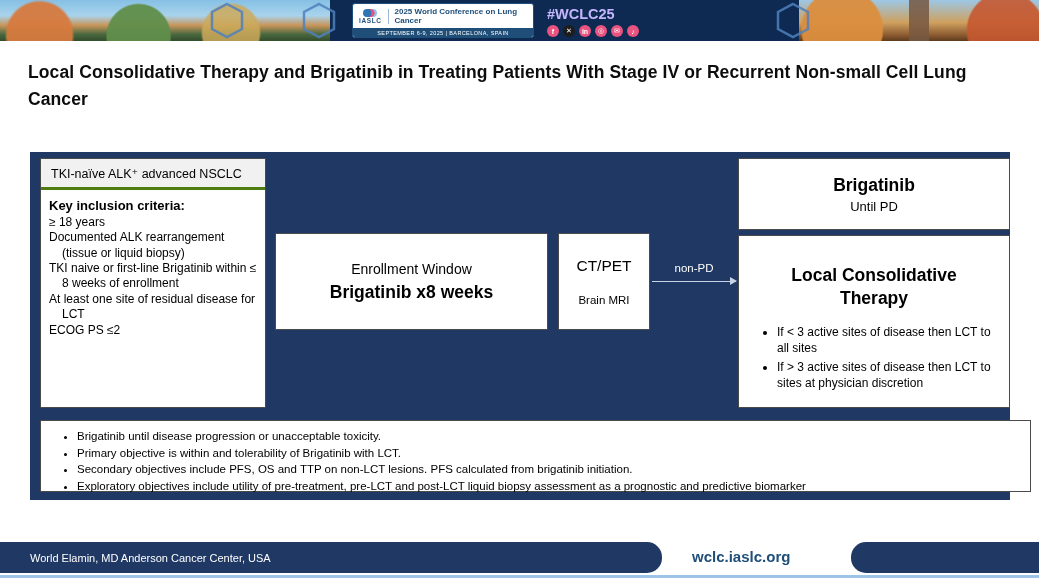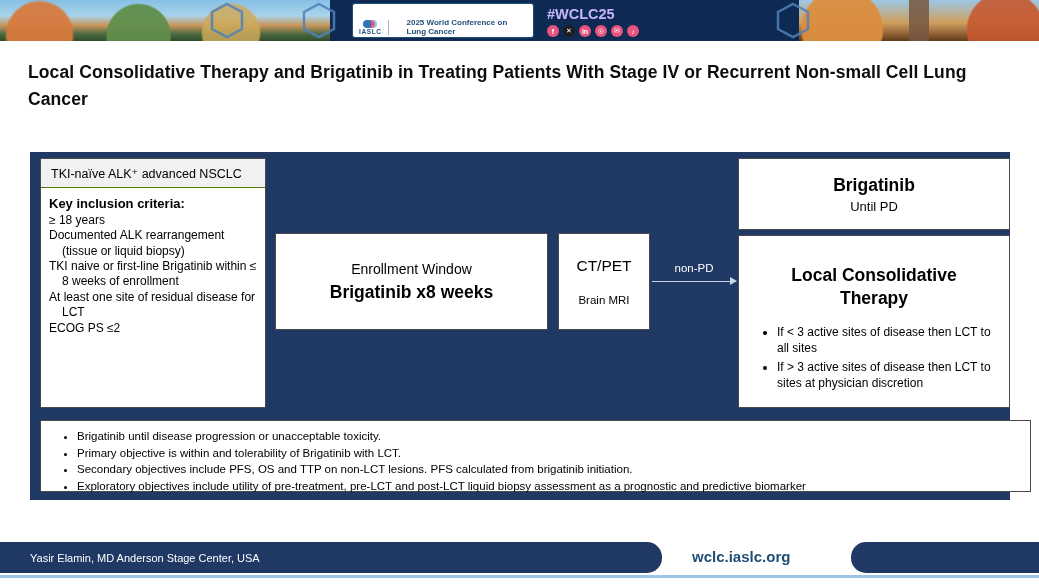--- a/index.html
+++ b/index.html
@@ -23,21 +23,21 @@
       radial-gradient(circle at 18% 72%, rgba(219,142,62,.95) 0 20%, transparent 21%),
       radial-gradient(circle at 86% 74%, rgba(198,88,48,.9) 0 18%, transparent 19%),
       linear-gradient(180deg,#9cc7e6 0%,#cfa05e 55%,#8a5a30 86%,#5d3a1d 100%);
   }
   .hex { position:absolute; top:2px; opacity:.85; }
   .hex polygon { fill:none; stroke:#4f81bd; stroke-width:2.5; }
   .hex.h1 { left:210px; } .hex.h2 { left:302px; } .hex.h3 { left:776px; }
 
   .badge { position:absolute; left:352px; top:3px; width:182px; height:35px; background:#fff;
            border:1px solid #1F4E79; border-radius:3px; display:flex; flex-direction:column; overflow:hidden; }
-  .badge-top { flex:1; display:flex; align-items:center; gap:18px; padding:14px 6px; }
+  .badge-top { flex:1; display:flex; align-items:center; gap:6px; padding:3px 6px; }
   .iaslc { display:flex; flex-direction:column; align-items:center; padding-right:6px; border-right:1px solid #9db8d2; }
   .iaslc-circles { width:14px; height:8px; border-radius:4px;
     background: radial-gradient(circle at 22% 50%, #2e75b6 0 42%, transparent 48%),
                 radial-gradient(circle at 55% 50%, #e8537f 0 42%, transparent 48%),
                 radial-gradient(circle at 88% 50%, #8fc3e8 0 38%, transparent 44%); }
   .iaslc-text { font-size:6.5px; font-weight:bold; color:#1F4E79; letter-spacing:.6px; }
   .badge-title { font-size:8px; font-weight:bold; color:#1F4E79; line-height:1.15; }
   .badge-dates { height:10px; background:#1F4E79; color:#fff; font-size:5.5px; display:flex;
                  align-items:center; justify-content:center; letter-spacing:.4px; white-space:nowrap; }
 
@@ -49,21 +49,21 @@
 
   
   .slide-title { position:absolute; left:28px; top:59px; width:946px; font-size:17.5px; font-weight:bold;
                  color:#0c0c0c; line-height:1.55; letter-spacing:.1px; }
 
   
   .schema { position:absolute; left:30px; top:152px; width:980px; height:348px; background:#1F3864; }
   .box { position:absolute; background:#fff; border:1px solid #4a4a4a; color:#000; }
 
   .population { left:10px; top:6px; width:226px; height:250px; display:flex; flex-direction:column; }
-  .population-header { background:#f1f1f1; border-bottom:1px solid #4d7c0f; padding:7px 10px 6px; font-size:12.5px; }
+  .population-header { background:#f1f1f1; border-bottom:3px solid #4d7c0f; padding:7px 10px 6px; font-size:12.5px; }
   .population-body { padding:8px 8px 6px 8px; }
   .criteria-heading { font-size:13px; font-weight:bold; margin-bottom:2px; }
   .criterion { font-size:12px; line-height:1.28; padding-left:13px; text-indent:-13px; }
 
   .enrollment { left:245px; top:81px; width:273px; height:97px; display:flex; flex-direction:column;
                 align-items:center; justify-content:center; gap:5px; }
   .enrollment-line1 { font-size:14px; }
   .enrollment-line2 { font-size:17.5px; font-weight:bold; }
 
   .imaging { left:528px; top:81px; width:92px; height:97px; display:flex; flex-direction:column;
@@ -190,19 +190,19 @@
         <li>Brigatinib until disease progression or unacceptable toxicity.</li>
         <li>Primary objective is within and tolerability of Brigatinib with LCT.</li>
         <li>Secondary objectives include PFS, OS and TTP on non-LCT lesions. PFS calculated from brigatinib initiation.</li>
         <li>Exploratory objectives include utility of pre-treatment, pre-LCT and post-LCT liquid biopsy assessment as a prognostic and predictive biomarker</li>
       </ul>
     </div>
 
   </section>
 
   <div class="footer-left">
-    <span>Yasir Elamin, MD Anderson Stage Center, USA</span>
+    <span>World Elamin, MD Anderson Cancer Center, USA</span>
   </div>
   <div class="footer-site">wclc.iaslc.org</div>
   <div class="footer-right"></div>
   <div class="footer-line"></div>
 
 </div>
 
 </body></html>

